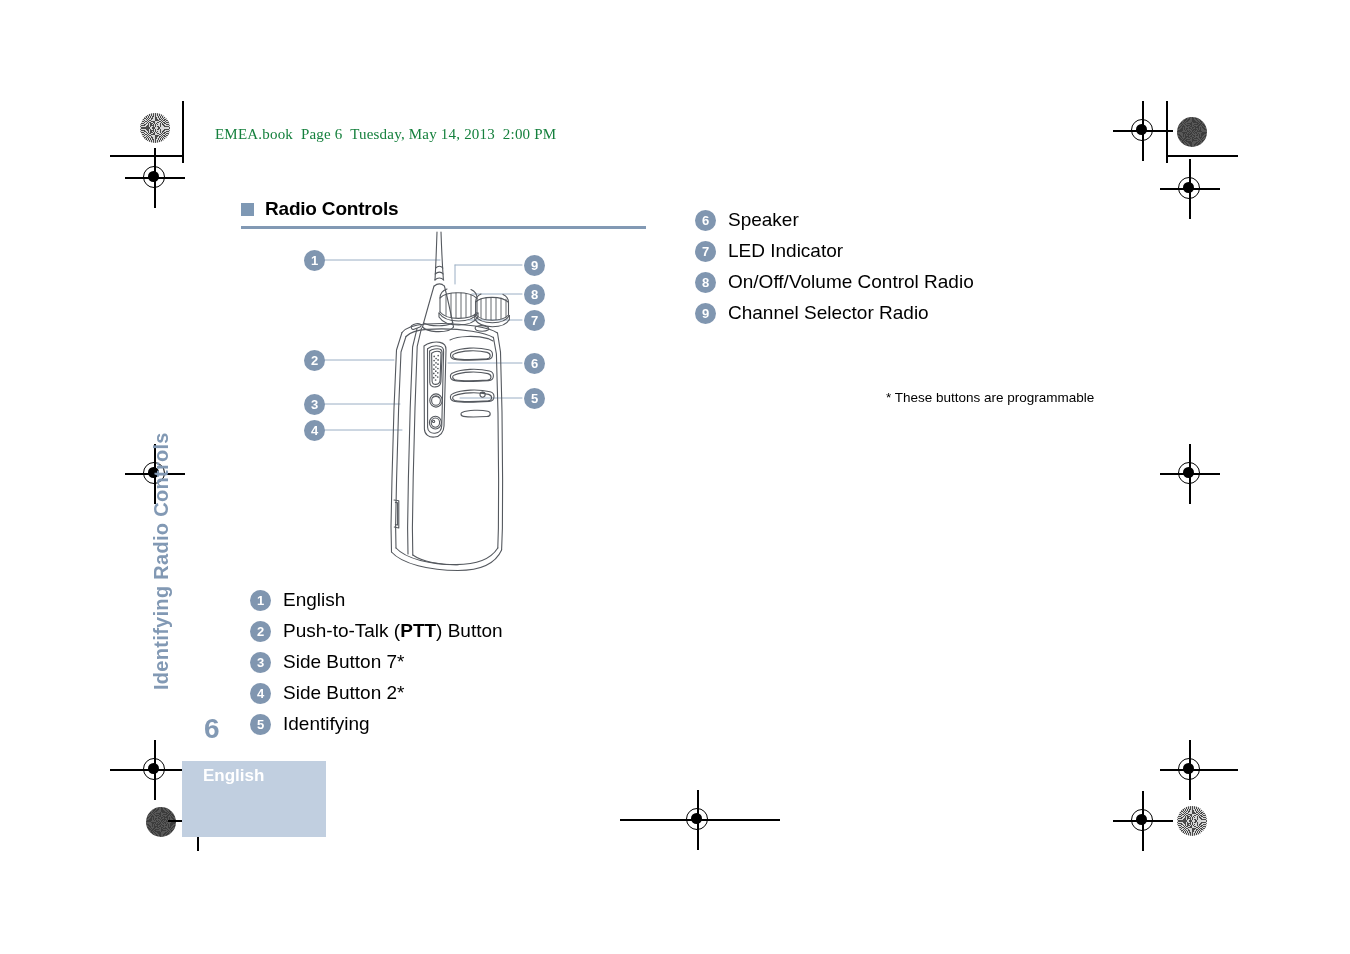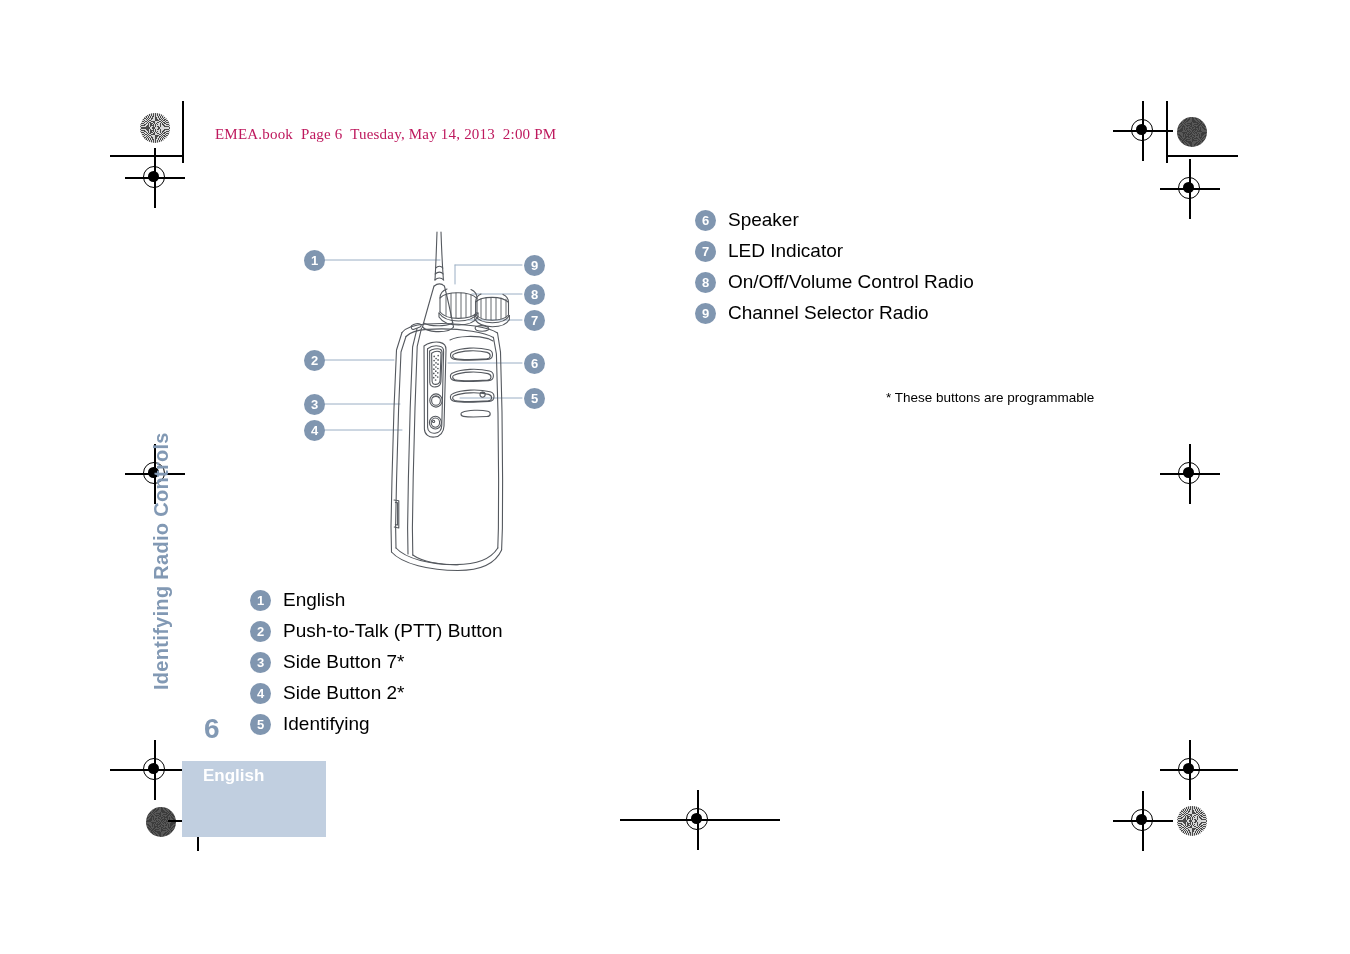--- a/index.html
+++ b/index.html
@@ -67,21 +67,21 @@
     background: #000;
   }
 
   
   .filestamp {
     position: absolute;
     left: 215px;
     top: 126px;
     font-family: "Liberation Serif", serif;
     font-size: 15px;
-    color: #be185d;
+    color: #15803d;
     white-space: pre;
     letter-spacing: 0.2px;
   }
 
   
   .section-title-wrap {
     position: absolute;
     left: 241px;
     top: 198px;
     width: 405px;
@@ -182,21 +182,21 @@
     justify-content: center;
     flex: 0 0 auto;
     line-height: 1;
   }
   .legend-text {
     margin-left: 12px;
     font-size: 19px;
     color: #000;
     white-space: nowrap;
   }
-  .legend-text b { font-weight: normal; }
+  .legend-text b { font-weight: bold; }
 
   
   .footnote {
     position: absolute;
     left: 886px;
     top: 390px;
     font-size: 13.5px;
     color: #000;
     white-space: nowrap;
   }
@@ -279,20 +279,27 @@
     <div class="halftone" style="left:1177px; top:806px;"></div>
     <div class="halftone dark" style="left:146px; top:807px;"></div>
     <div class="reg-cross" style="left:168px; top:791px;">
         <div class="reg-ring"></div>
       </div>
     <div class="trim-line" style="left:182px; top:830px; width:72px; height:1.5px;"></div>
   </div>
 
   <div class="filestamp">EMEA.book  Page 6  Tuesday, May 14, 2013  2:00 PM</div>
 
+  <div class="section-title-wrap">
+    <div class="title-row">
+      <span class="title-bullet"></span>
+      <span class="section-title">Radio Controls</span>
+    </div>
+    <div class="title-rule"></div>
+  </div>
 
   <div class="chapter-tab">Identifying Radio Controls</div>
 
   <div class="figure">
     <svg width="290" height="345" viewBox="0 0 290 345" xmlns="http://www.w3.org/2000/svg">
       <g fill="none" stroke="#55595f" stroke-width="1.1" stroke-linecap="round" stroke-linejoin="round">
 
         <g stroke="#9aaec4" stroke-width="1">
           <line x1="33" y1="32" x2="150" y2="32"></line>
           <line x1="33" y1="132" x2="104" y2="132"></line>

